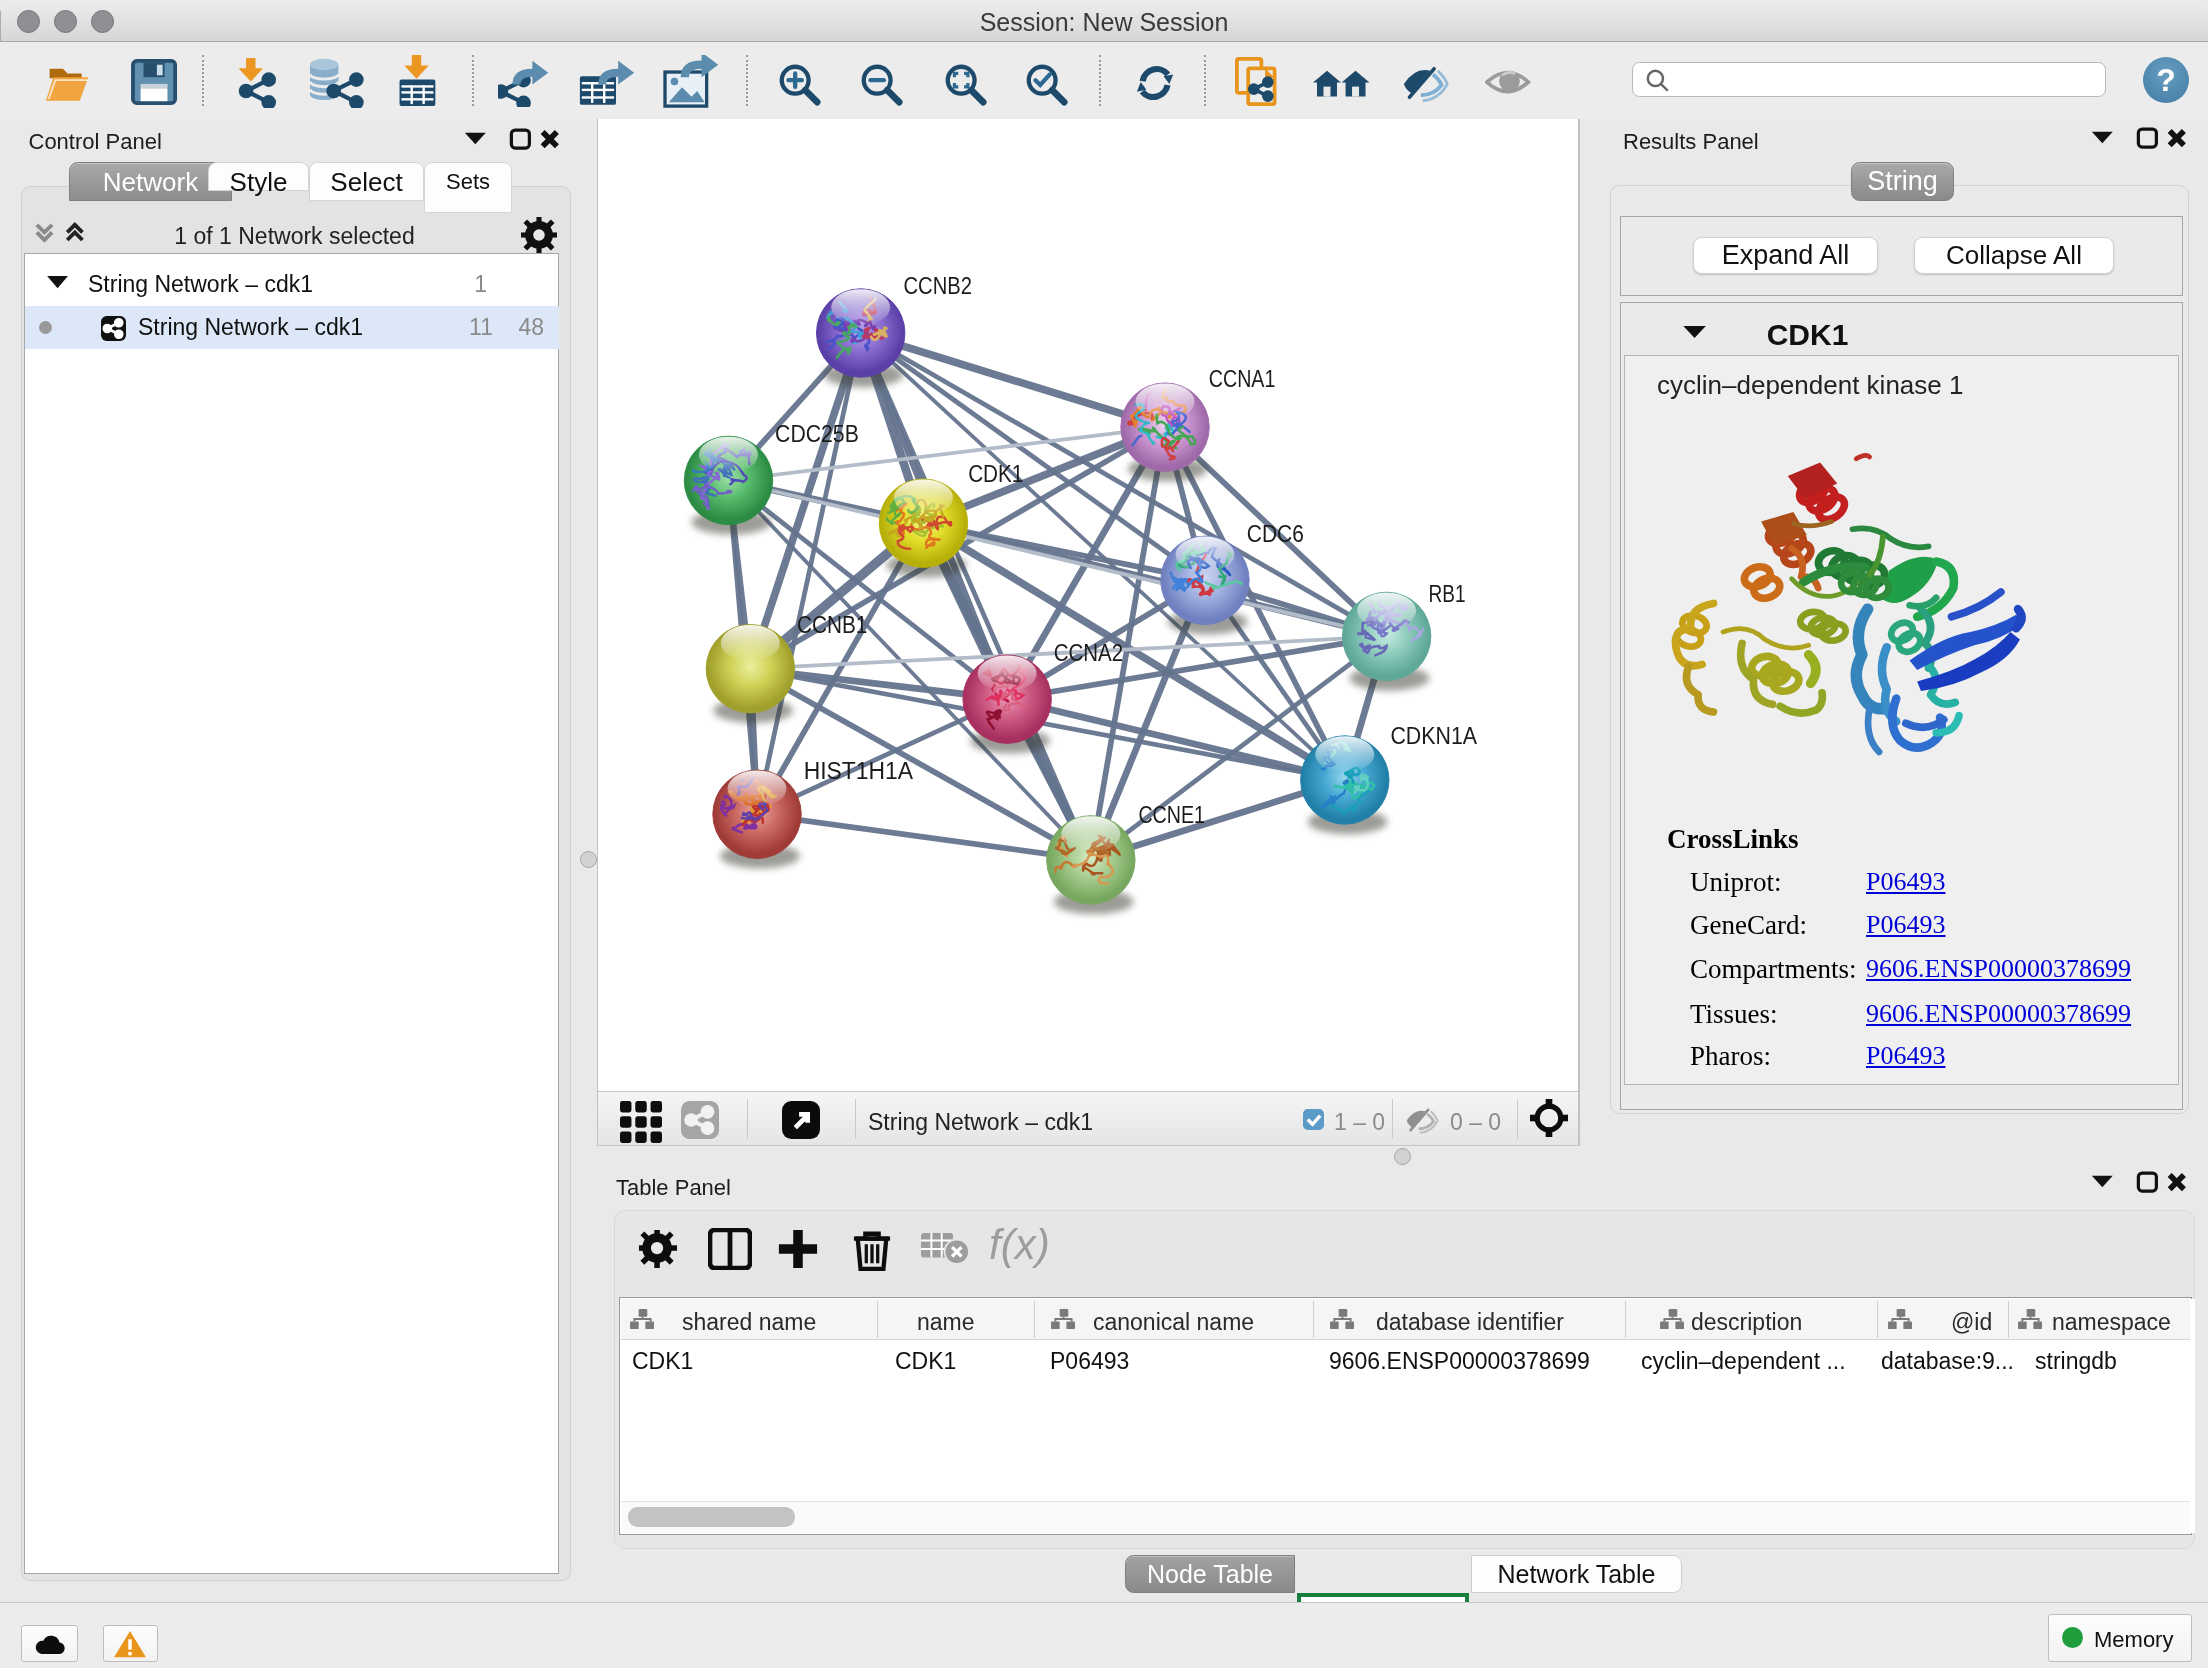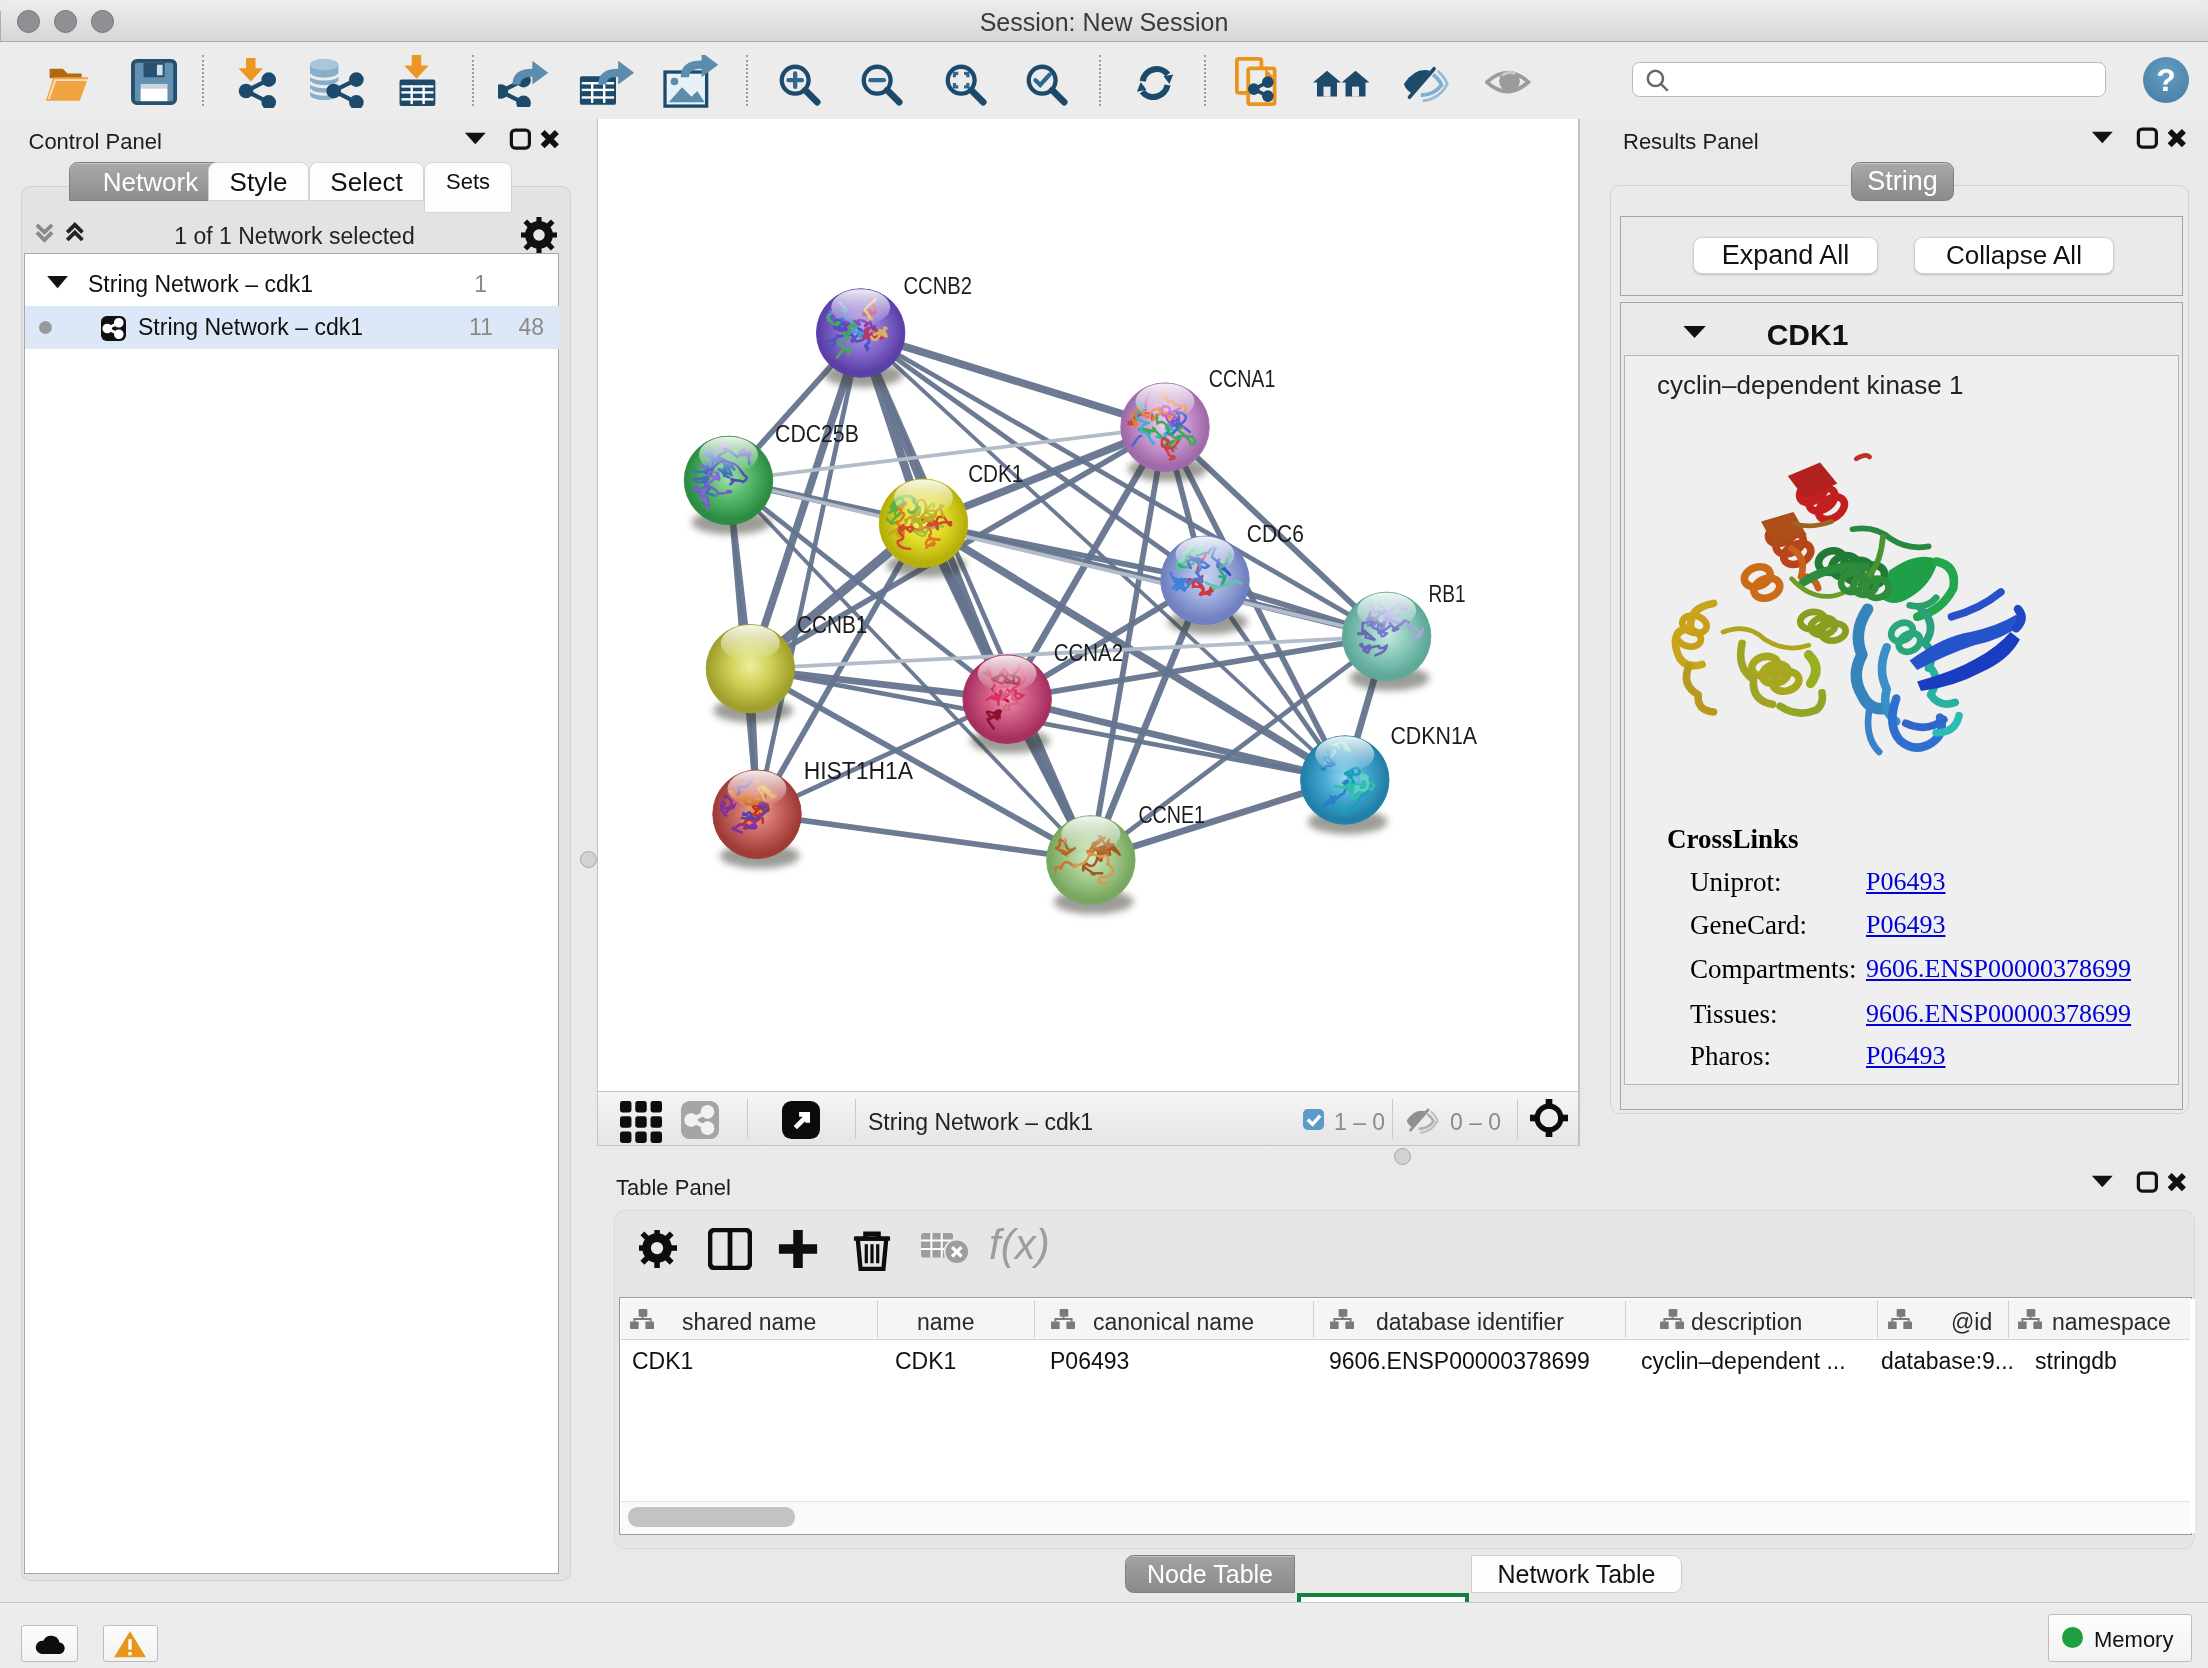--- a/index.html
+++ b/index.html
@@ -179,21 +179,21 @@
 <div style="position:absolute;left:2143px;top:57px;width:46px;height:46px;border-radius:50%;background:radial-gradient(circle at 50% 35%, #679ec0, #417aa4);color:#fff;font-weight:bold;font-size:32px;text-align:center;line-height:46px">?</div>
 <div style="position:absolute;left:0;top:119px;width:597px;height:1483px;background:#e9e9e9"></div>
 <div style="position:absolute;left:28.5px;top:129px;font-size:22px;color:#1c1c1c">Control Panel</div>
 <svg style="position:absolute;left:463px;top:128px" width="110" height="23" viewBox="0 0 116 24">
     <path d="M2 5 L24 5 L13 17 Z" fill="#111"></path>
     <rect x="51" y="2" width="19" height="19" rx="4" fill="none" stroke="#111" stroke-width="3.4"></rect>
     <path d="M84 4 L99 19 M99 4 L84 19" stroke="#111" stroke-width="6" stroke-linecap="butt"></path>
   </svg>
 <div style="position:absolute;left:21px;top:186px;width:550px;height:1395px;background:#e3e3e3;border:1px solid #d0d0d0;border-radius:9.5px;box-sizing:border-box"></div>
 <div style="position:absolute;left:69px;top:162px;width:163px;height:39px;background:linear-gradient(#a9a9a9,#8d8d8d);color:#fff;border:1px solid #7f7f7f;box-shadow:inset 0 1px 0 rgba(255,255,255,.35);border-radius:8.6px 8.6px 0 0;box-sizing:border-box;text-align:center;line-height:38px;font-size:26px">Network</div>
-<div style="position:absolute;left:208px;top:162px;width:101px;height:39px;background:#fdfdfd;color:#111;border:1px solid #d4d4d4;border-radius:8.6px 8.6px 0 0;box-sizing:border-box;text-align:center;line-height:38px;font-size:26px">Style</div>
+<div style="position:absolute;left:208px;top:162px;width:101px;height:29px;background:#fdfdfd;color:#111;border:1px solid #d4d4d4;border-radius:8.6px 8.6px 0 0;box-sizing:border-box;text-align:center;line-height:38px;font-size:26px">Style</div>
 <div style="position:absolute;left:309px;top:162px;width:115px;height:39px;background:#fdfdfd;color:#111;border:1px solid #d4d4d4;border-radius:8.6px 8.6px 0 0;box-sizing:border-box;text-align:center;line-height:38px;font-size:26px">Select</div>
 <div style="position:absolute;left:424px;top:162px;width:88px;height:51px;background:#fdfdfd;color:#111;border:1px solid #d4d4d4;border-radius:8.6px 8.6px 0 0;box-sizing:border-box;text-align:center;line-height:38px;font-size:22px">Sets</div>
 <svg style="position:absolute;left:34px;top:221px" width="57" height="28.5" viewBox="0 0 60 30">
     <g fill="none" stroke="#8a8a8a" stroke-width="4">
       <path d="M3 4 l8 8 l8 -8"></path>
       <path d="M3 12 l8 8 l8 -8"></path>
     </g>
     <g fill="none" stroke="#222" stroke-width="4" transform="translate(32,0)">
       <path d="M3 12 l8 -8 l8 8"></path>
       <path d="M3 20 l8 -8 l8 8"></path>

